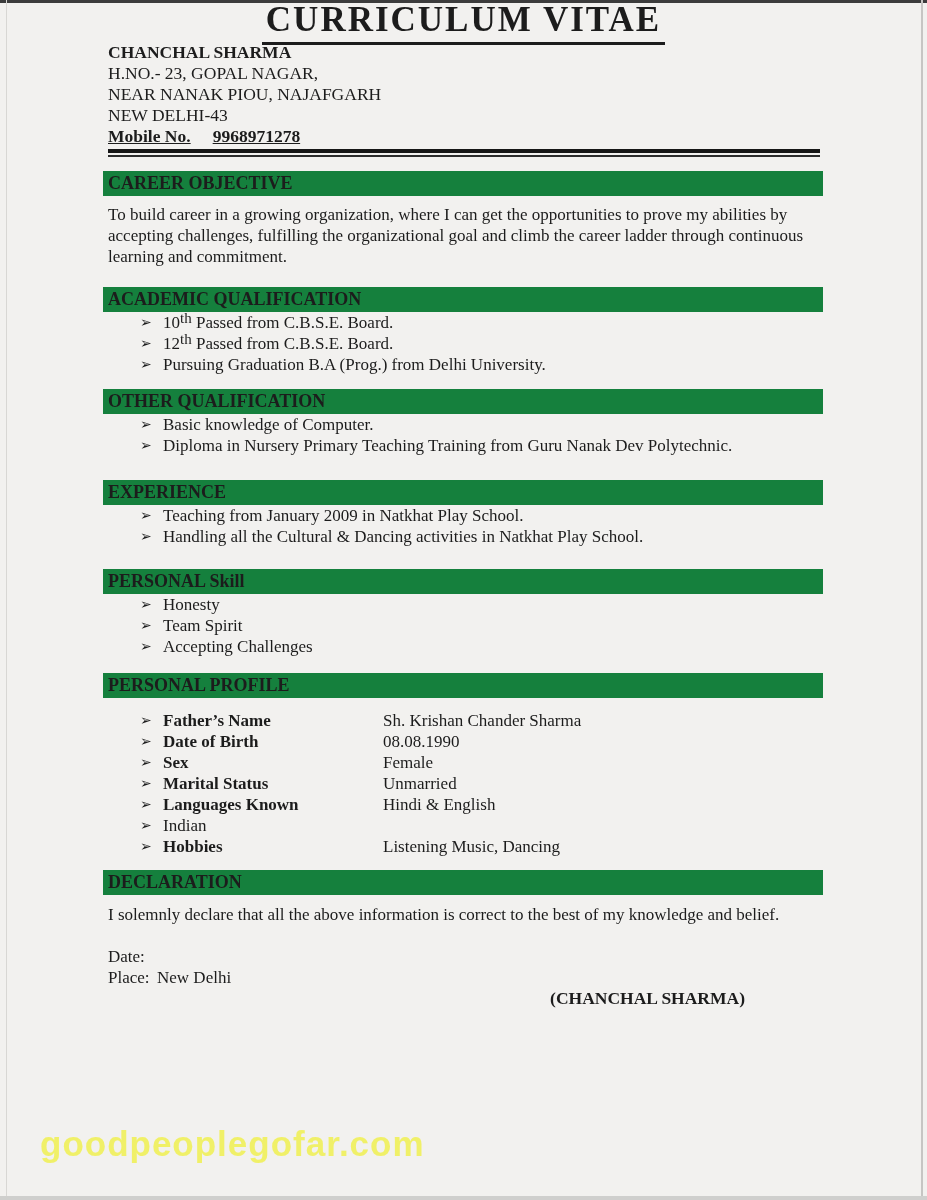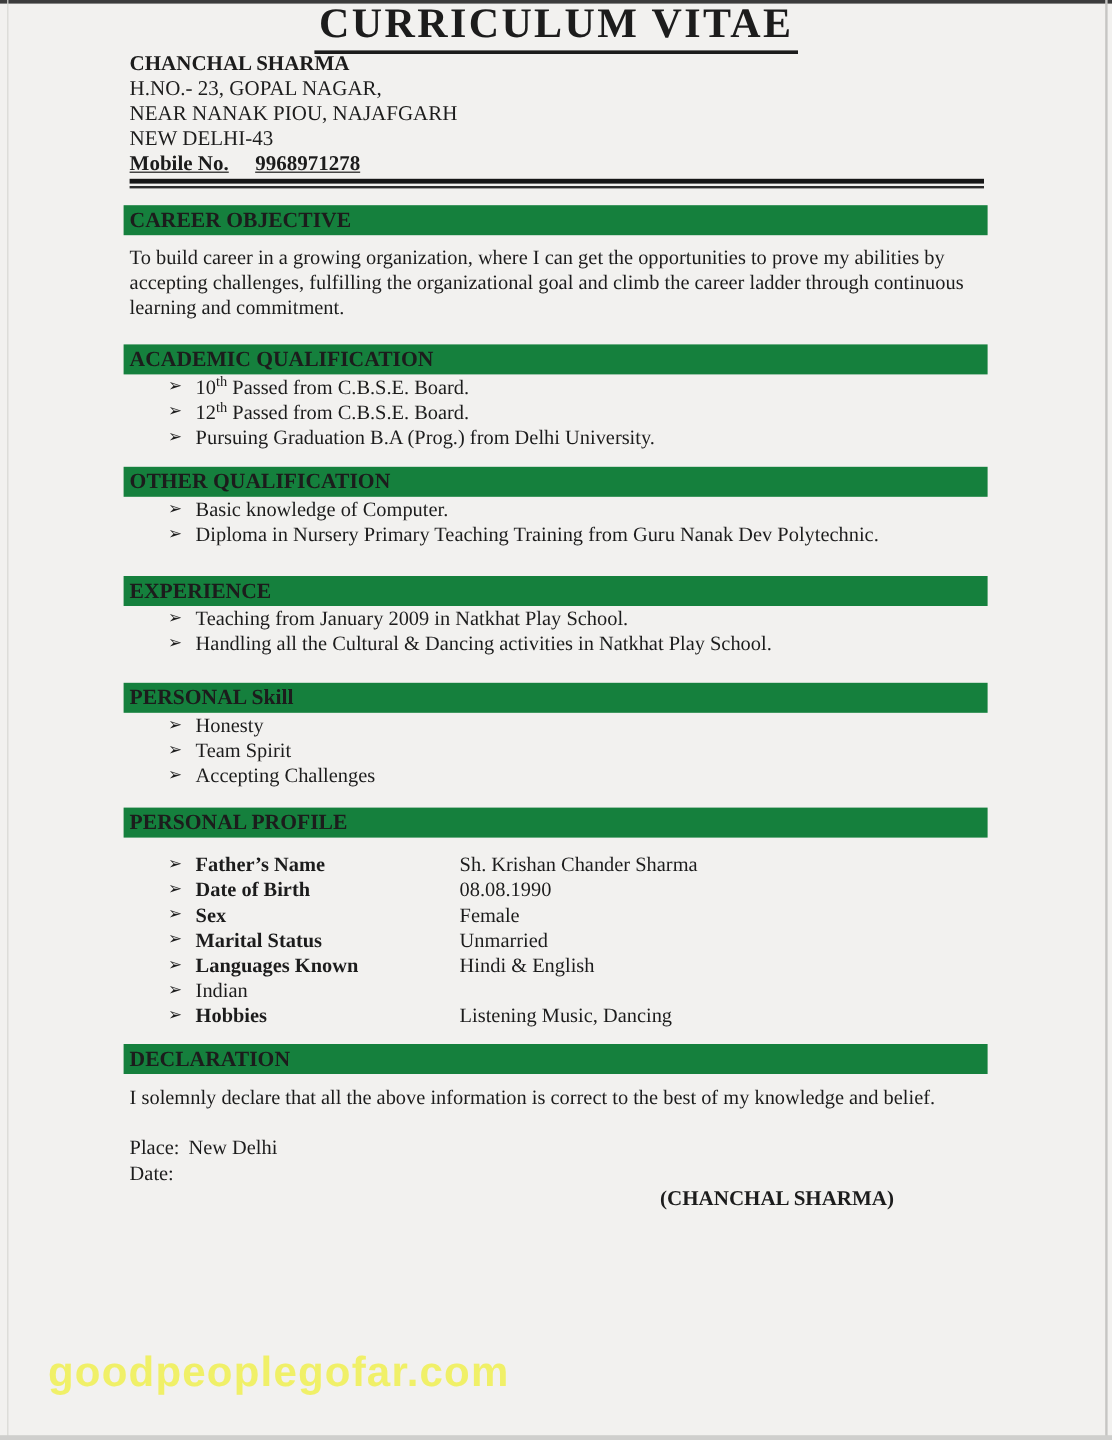--- a/index.html
+++ b/index.html
@@ -55,21 +55,21 @@
   .para.decl { margin-top:9px; }
 
   ul.blist { list-style:none; margin:0; padding:0 0 0 32px; font-size:17px; line-height:21px; }
   .blist-academic   { margin-top:16px; }
   .blist-other      { margin-top:17px; }
   .blist-experience { margin-top:8px; }
   .blist-skill      { margin-top:5px; }
   ul.blist li { display:flex; }
   .blt { flex:0 0 23px; font-size:14px; }
   .btxt { flex:1; }
-  .sup { font-size:12px; vertical-align:top; line-height:13px; }
+  .sup { font-size:15px; vertical-align:top; line-height:13px; }
 
   .profile-rows { margin-top:12px; }
   .prow { display:flex; padding-left:32px; font-size:17px; line-height:21px; }
   .plabel { width:220px; font-weight:bold; }
   .pvalue { flex:1; }
 
   .dp-block { margin-top:21px; font-size:17px; line-height:21px; }
   .dp-row { display:flex; }
   .dp-label { width:49px; }
   .signature { font-size:17.5px; line-height:21px; font-weight:bold; text-align:right; padding-right:75px; }
@@ -212,26 +212,26 @@
         <span class="pvalue">Listening Music, Dancing</span>
       </div>
     </div>
   </div>
 
   <div>
     <div class="sec-bar mt-declaration">DECLARATION</div>
     <p class="para decl">I solemnly declare that all the above information is correct to the best of my knowledge and belief.</p>
     <div class="dp-block">
       <div class="dp-row">
+        <span class="dp-label">Date:</span>
+        <span></span>
+      </div>
+      <div class="dp-row">
         <span class="dp-label">Place:</span>
         <span>New Delhi</span>
       </div>
-      <div class="dp-row">
-        <span class="dp-label">Date:</span>
-        <span></span>
-      </div>
       <div class="signature">(CHANCHAL SHARMA)</div>
     </div>
   </div>
 
 </div>
 
 <div class="watermark">goodpeoplegofar.com</div>
 
 </body></html>

